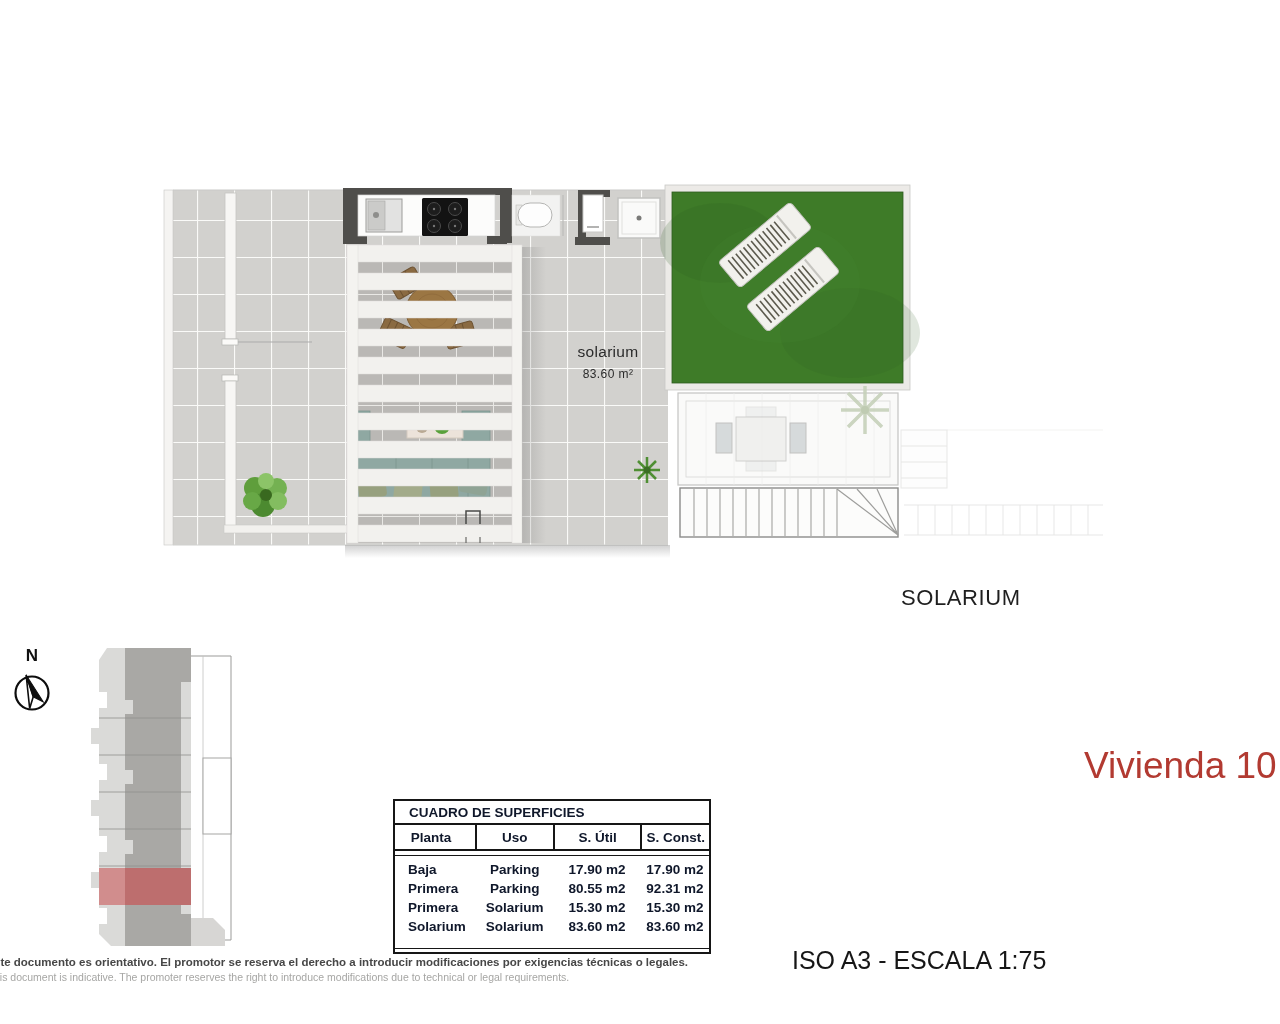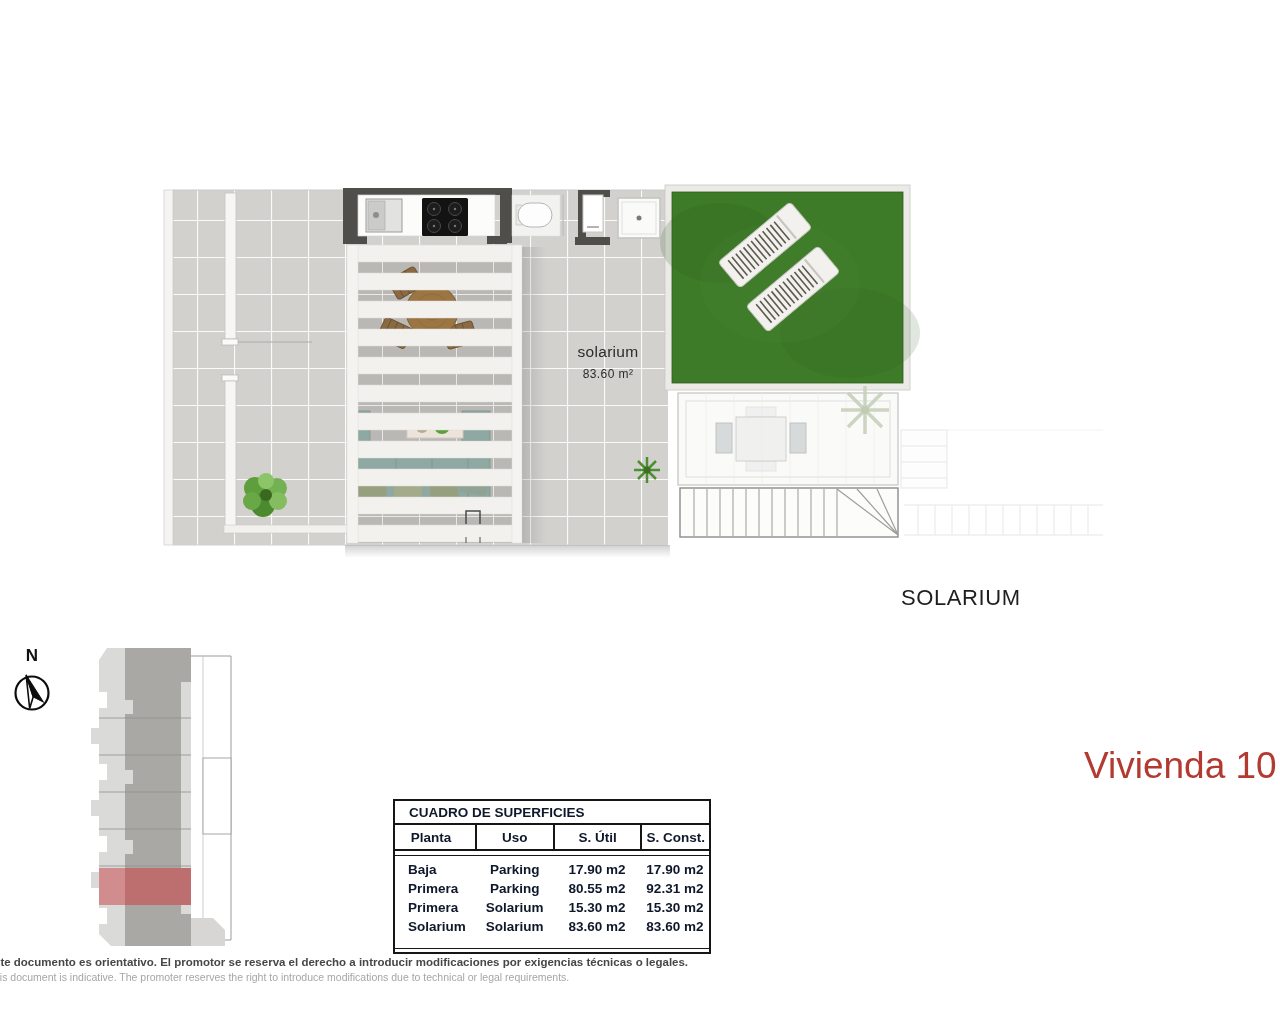--- a/index.html
+++ b/index.html
@@ -328,19 +328,20 @@
         <div class="cell c2">Solarium</div>
         <div class="cell c3">83.60 m2</div>
         <div class="cell c4">83.60 m2</div>
       </div>
     </div>
     <div class="pretotal"></div>
   </div>
 
   <div class="abs dwelling-title">Vivienda 10</div>
 
+  <div class="abs scale-caption">ISO A3 - ESCALA 1:75</div>
 
   <div class="abs disclaimer">
     <div class="es">ste documento es orientativo. El promotor se reserva el derecho a introducir modificaciones por exigencias técnicas o legales.</div>
     <div class="en">his document is indicative. The promoter reserves the right to introduce modifications due to technical or legal requirements.</div>
   </div>
 
 </div>
 
 </body></html>

